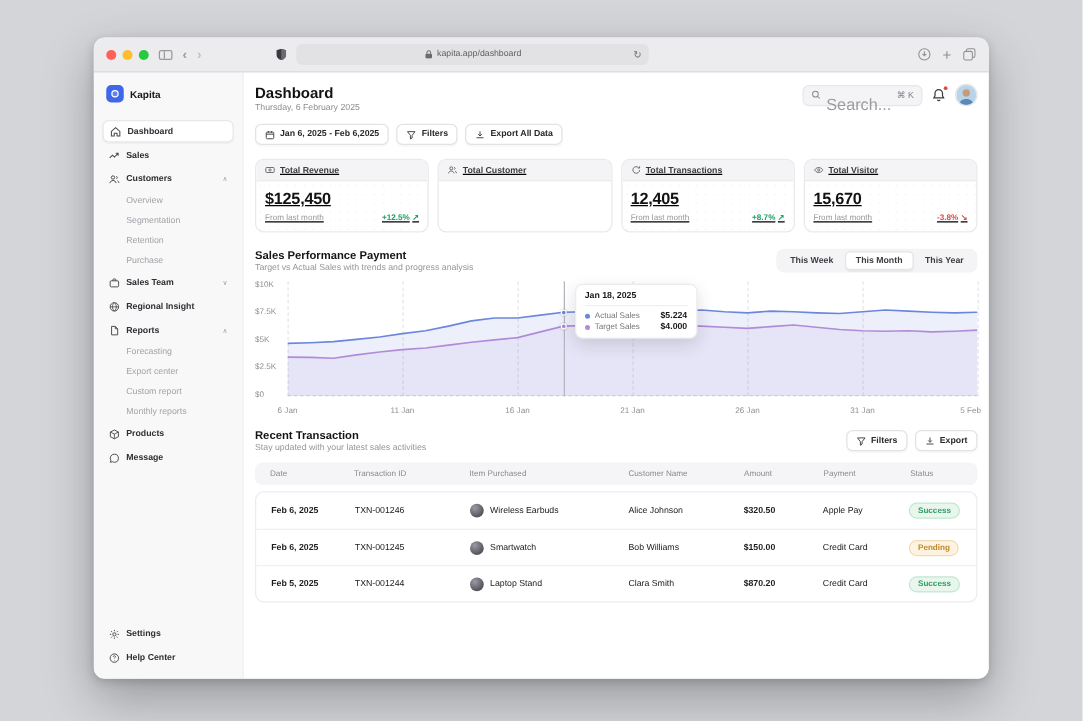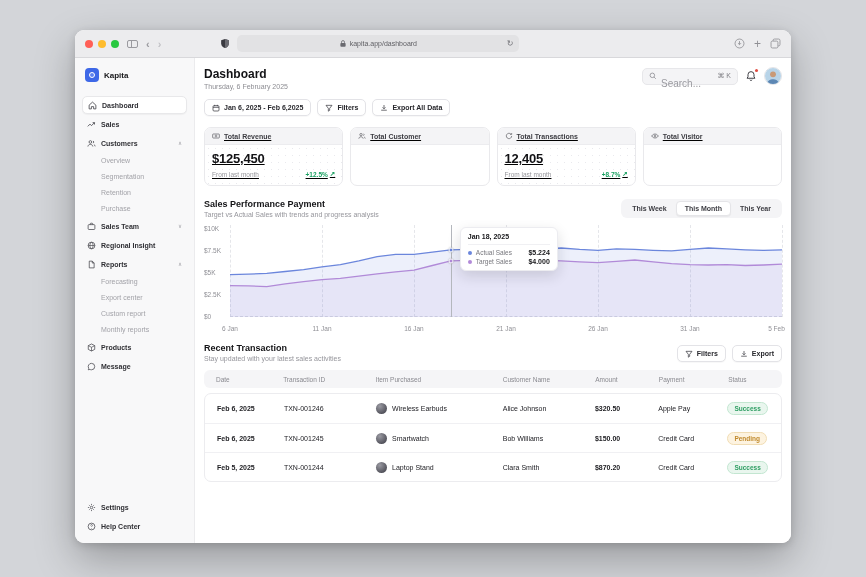--- a/index.html
+++ b/index.html
@@ -39,21 +39,21 @@
   .sub-item { height:15px; display:flex; align-items:center; padding-left:19px; font-size:7px; color:#a2a2a8; }
   .sb-spacer { flex:1; }
 
   
   .main { flex:1; background:#fff; padding:9px 9px 0; display:flex; flex-direction:column; overflow:hidden; }
   .main-header { display:flex; justify-content:space-between; align-items:flex-start; }
   .pg-title { font-size:12px; font-weight:bold; color:#121215; }
   .pg-sub { font-size:7px; color:#8d8d93; margin-top:2px; }
   .hdr-right { display:flex; align-items:center; gap:7px; }
   .search-pill { width:96px; height:17px; background:#f4f4f6; border:1px solid #e7e7ea; border-radius:5px; display:flex; align-items:center; gap:4px; padding:0 6px; }
-  .search-pill input { border:none; background:transparent; outline:none; font-size:10px; color:#55555a; width:100%; font-family:inherit;margin-top:14px; }
+  .search-pill input { border:none; background:transparent; outline:none; font-size:13px; color:#55555a; width:100%; font-family:inherit;margin-top:14px; }
   .search-pill input::placeholder { color:#9a9aa0; }
   .kbd { font-size:7px; color:#808086; white-space:nowrap; }
   .bell-wrap { position:relative; display:flex; }
   .bell-dot { position:absolute; right:-1px; top:-1px; width:3px; height:3px; background:#e04a3f; border-radius:50%; }
   .avatar { width:18px; height:18px; border-radius:50%; overflow:hidden; flex:none; border:1px solid #e3e3e6; }
   .avatar svg { width:100%; height:100%; display:block; }
 
   .toolbar { display:flex; gap:6px; margin:9px 0 11px; }
   .btn { height:17px; display:flex; align-items:center; gap:4px; padding:0 7px; background:#fff; border:1px solid #e3e3e7; border-radius:5px; font-size:7px; font-weight:bold; color:#28282d; box-shadow:0 1px 1px rgba(0,0,0,.03); }
   .btn .icn, .icn { display:flex; align-items:center; justify-content:center; }
@@ -92,21 +92,21 @@
   .tooltip { position:absolute; top:2px; width:98px; background:#fff; border:1px solid #ececf0; border-radius:6px; box-shadow:0 5px 14px rgba(20,20,30,.14); padding:5px 7px; z-index:5; }
   .tt-title { font-size:7px; font-weight:bold; color:#17171a; padding-bottom:4px; border-bottom:1px solid #f0f0f3; margin-bottom:4px; }
   .tt-row { display:flex; align-items:center; gap:4px; font-size:6.5px; margin-top:2px; }
   .tt-dot { width:4px; height:4px; border-radius:50%; flex:none; }
   .tt-label { color:#77777d; flex:1; }
   .tt-val { font-weight:bold; color:#17171a; font-size:7px; }
   .x-axis { position:relative; height:14px; margin-left:26px; margin-bottom:8px; }
   .x-tick { position:absolute; top:4px; transform:translateX(-50%); font-size:6.5px; color:#8f8f95; white-space:nowrap; }
 
   
-  .tx-header { display:flex; justify-content:space-between; align-items:flex-end; margin-bottom:8px; }
+  .tx-header { display:flex; justify-content:space-between; align-items:center; margin-bottom:8px; }
   .tx-actions { display:flex; gap:6px; }
   .tbl-head { display:flex; align-items:center; background:#f5f5f7; border-radius:6px; height:18px; font-size:6.5px; color:#8a8a90; }
   .tbl-body { border:1px solid #ececef; border-radius:7px; margin-top:5px; overflow:hidden; background:#fff; }
   .tbl-row { display:flex; align-items:center; height:29px; font-size:7px; color:#212126; }
   .tbl-row + .tbl-row { border-top:1px solid #f0f0f3; }
   .c { padding:0 4px; }
   .c1{ width:13%; padding-left:12px; } .c2{ width:16%; } .c3{ width:22%; } .c4{ width:16%; } .c5{ width:11%; } .c6{ width:12%; } .c7{ width:10%; }
   .cell-strong { font-weight:bold; color:#1c1c20; }
   .item-cell { display:flex; align-items:center; gap:5px; }
   .prod-img { width:11px; height:11px; border-radius:50%; background:radial-gradient(circle at 35% 30%, #9a9aa2, #55555e 70%); flex:none; }
@@ -397,20 +397,30 @@
         <div class="card">
           <div class="card-head">
             <span class="icn">
                 <svg width="8" height="8" viewBox="0 0 12 12">
                   <path d="M1 6s1.8-3 5-3 5 3 5 3-1.8 3-5 3-5-3-5-3z" fill="none" stroke="currentColor" stroke-width="1"></path>
                   <circle cx="6" cy="6" r="1.3" fill="none" stroke="currentColor" stroke-width="0.9"></circle>
                 </svg>
               </span>
             <span>Total Visitor</span>
           </div>
+          <div class="card-body">
+            <div class="card-value">15,670</div>
+            <div class="card-foot">
+              <span class="period">From last month</span>
+              <span class="delta down">
+                  <span>-3.8%</span>
+                  <span>↘</span>
+                </span>
+            </div>
+          </div>
         </div>
       </div>
 
       <div class="sec-header">
         <div>
           <div class="sec-title">Sales Performance Payment</div>
           <div class="sec-sub">Target vs Actual Sales with trends and progress analysis</div>
         </div>
         <div class="segmented">
           <span class="seg">This Week</span>

